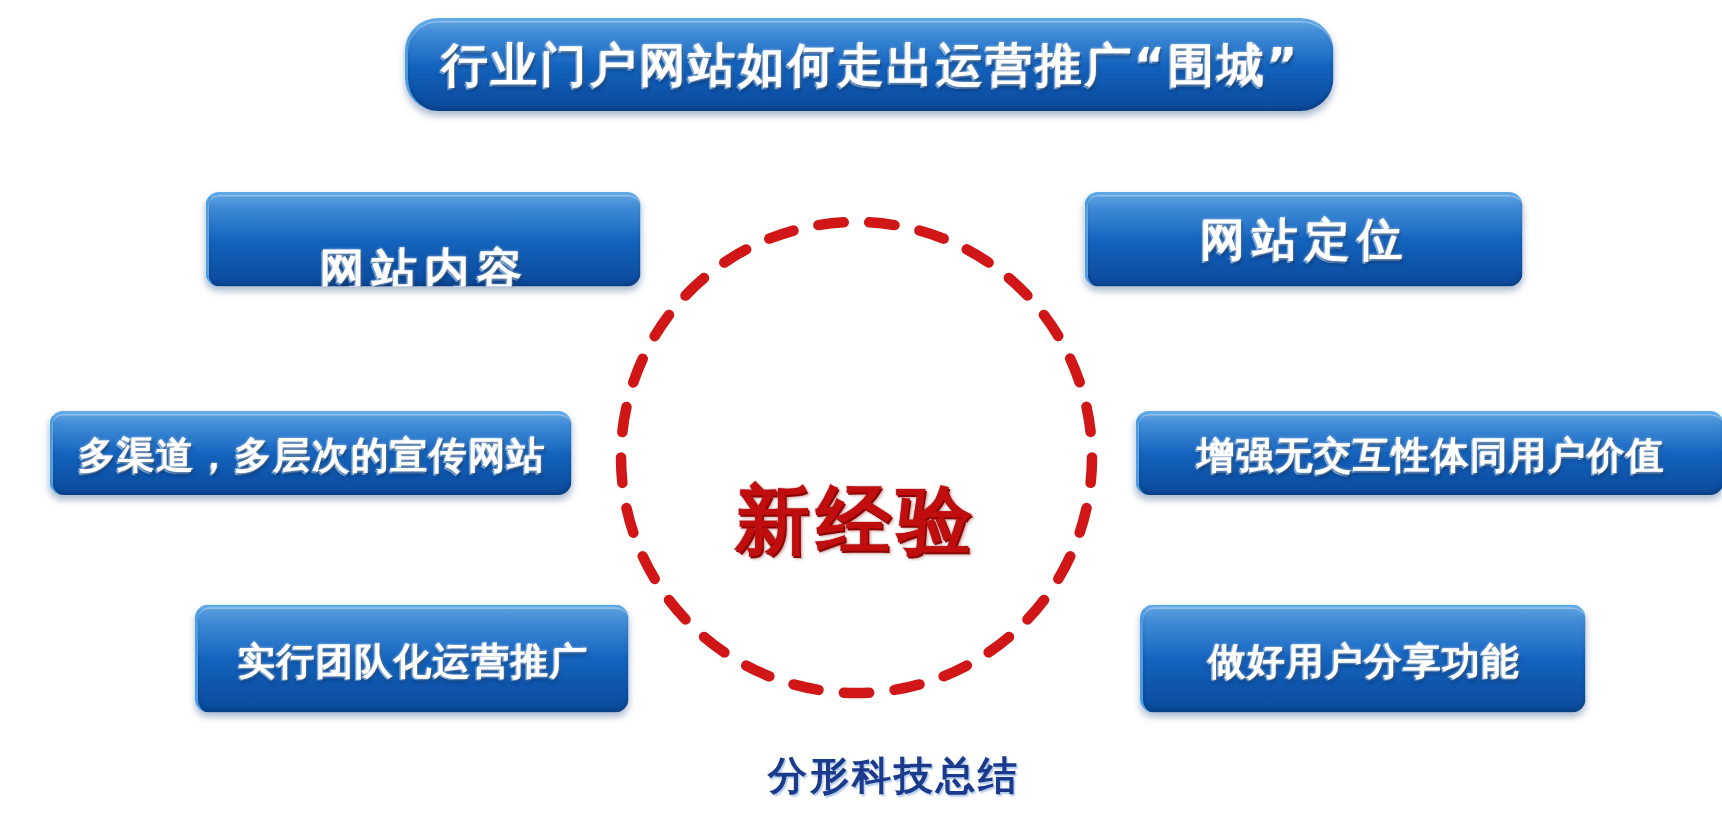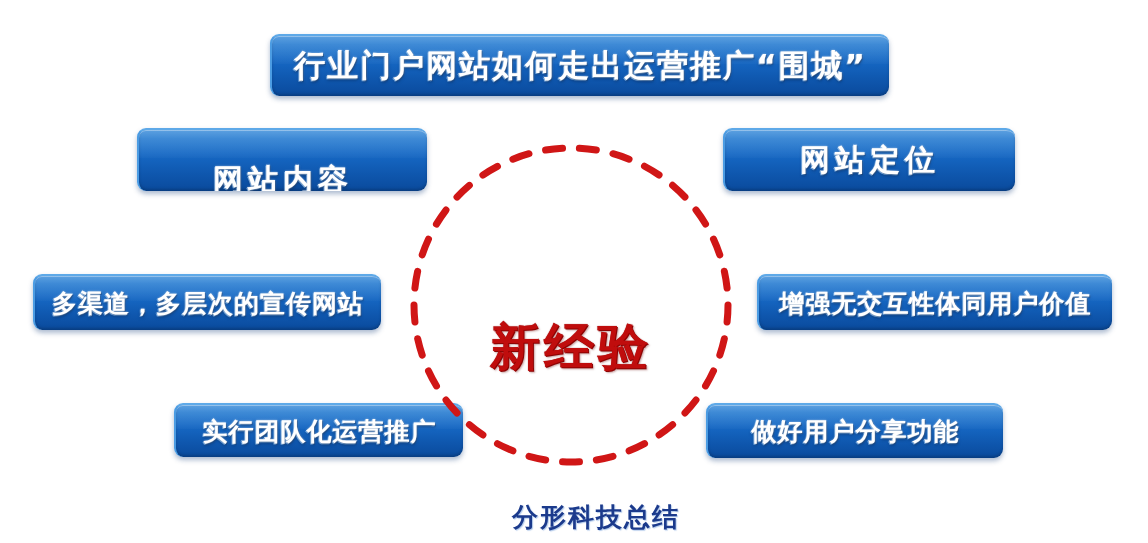--- a/index.html
+++ b/index.html
@@ -65,51 +65,51 @@
     letter-spacing: 1px;
     text-shadow:
         0 0 2px rgba(255,255,255,0.65),
         1px 1px 0 rgba(10, 45, 95, 0.55),
        -1px 1px 0 rgba(170, 215, 255, 0.55),
         0 2px 3px rgba(5, 35, 80, 0.55);
   }
 
   
   #box-title {
-    left: 270px; top: 34px; width: 619px; height: 62px;
+    left: 270px; top: 12px; width: 619px; height: 62px; border-radius: 22px;
   }
   #box-title .box-label { font-size: 31px; letter-spacing: 2px; }
 
   #box-content {
     left: 137px; top: 128px; width: 290px; height: 63px;
   }
   #box-content .box-label { font-size: 30px; letter-spacing: 5px; margin-top: 40px; }
 
   #box-positioning {
     left: 723px; top: 128px; width: 292px; height: 63px;
   }
   #box-positioning .box-label { font-size: 30px; letter-spacing: 5px; }
 
   #box-channels {
     left: 33px; top: 274px; width: 348px; height: 56px;
   }
   #box-channels .box-label { font-size: 25px; letter-spacing: 1px; }
 
   #box-interaction {
-    left: 757px; top: 274px; width: 355px; height: 56px;
+    left: 757px; top: 274px; width: 392px; height: 56px;
   }
   #box-interaction .box-label { font-size: 25px; letter-spacing: 1px; }
 
   #box-team {
-    left: 130px; top: 403px; width: 289px; height: 54px; margin-left: 44px;
+    left: 130px; top: 403px; width: 289px; height: 72px;
   }
   #box-team .box-label { font-size: 25px; letter-spacing: 1px; }
 
   #box-share {
-    left: 706px; top: 403px; width: 297px; height: 55px;
+    left: 760px; top: 403px; width: 297px; height: 72px;
   }
   #box-share .box-label { font-size: 25px; letter-spacing: 1px; }
 
   
   #dashed-circle {
     position: absolute;
     left: 409px;
     top: 143px;
     width: 324px;
     height: 324px;

